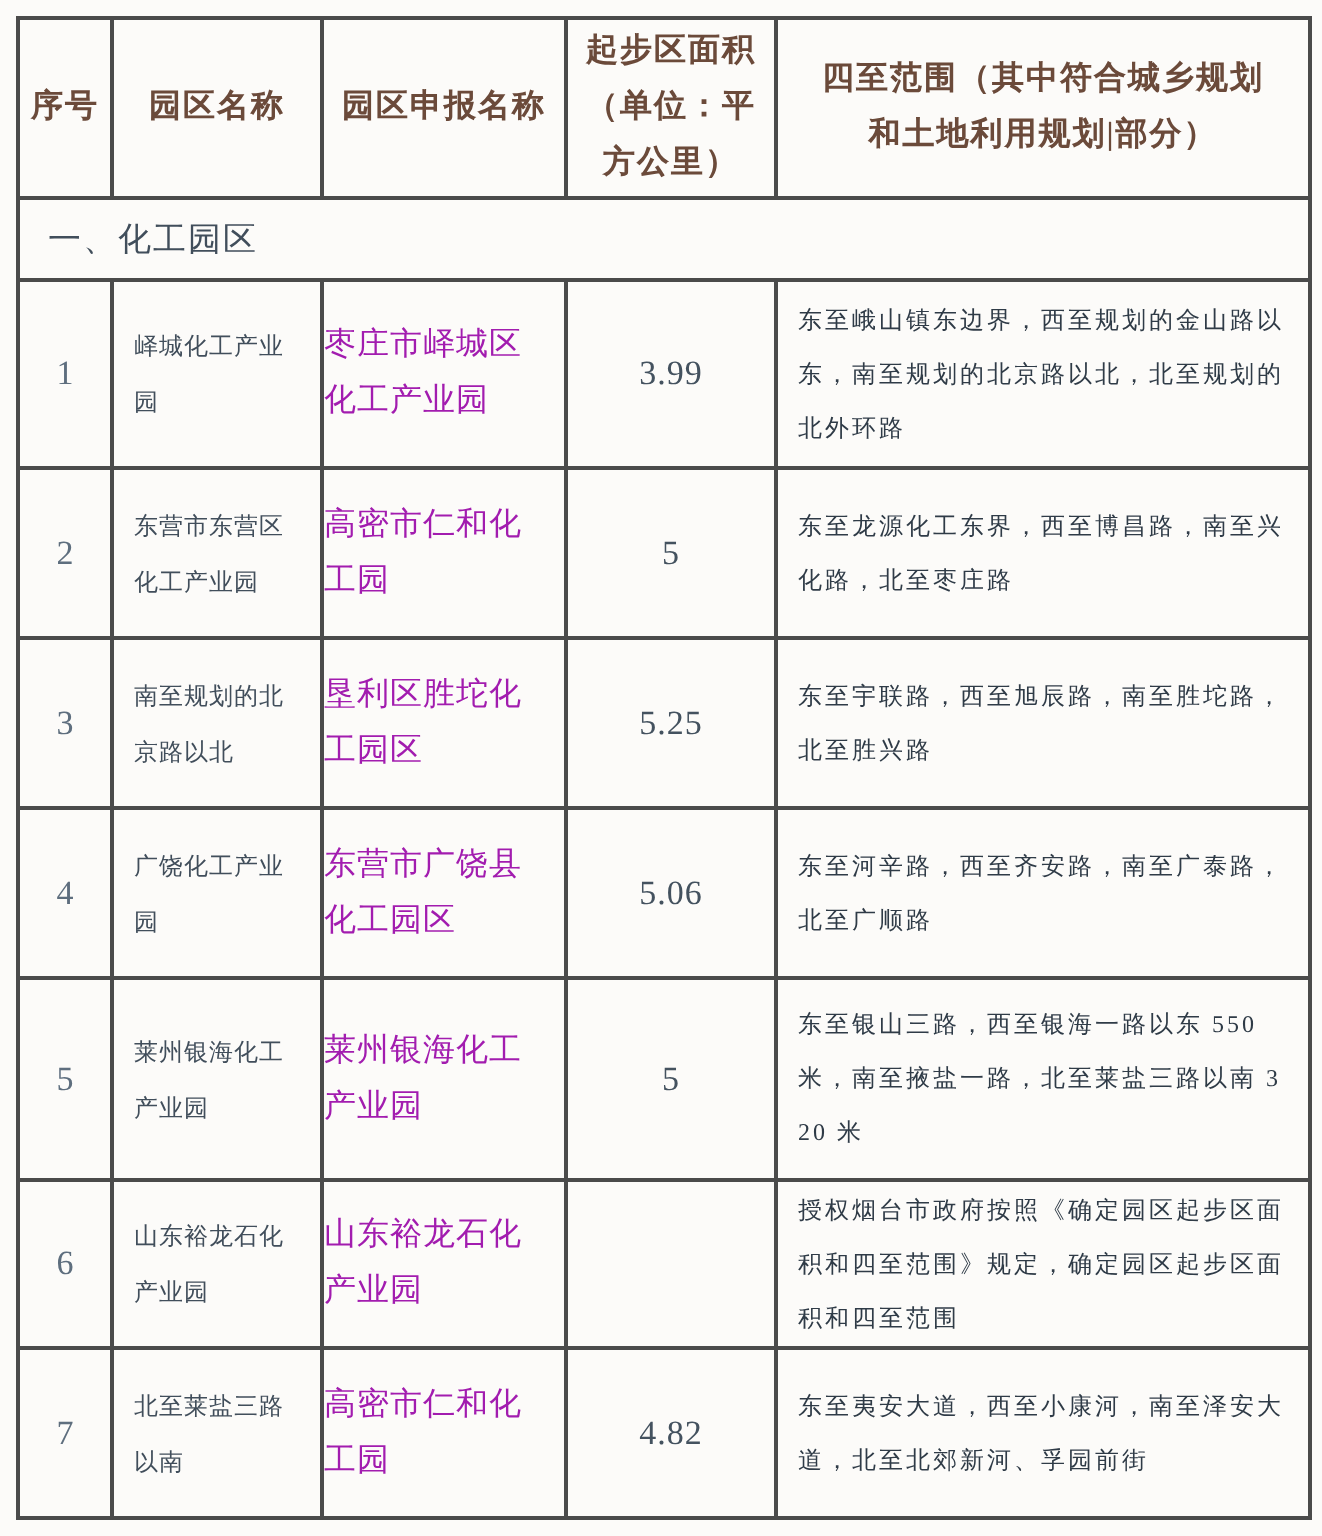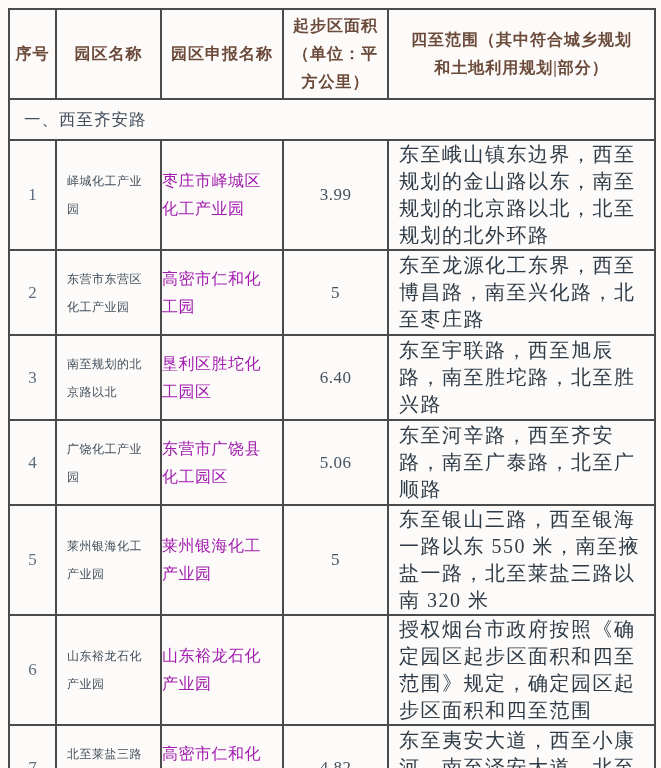--- a/index.html
+++ b/index.html
@@ -88,21 +88,21 @@
   }
   td.cell-area{
     text-align:center;
     color:#44525f;
     font-size:17px;
     letter-spacing:.5px;
     margin-top:40px;
   }
   td.cell-bound{
     color:#2f3b47;
-    font-size:20px;
+    font-size:12px;
     letter-spacing:1.5px;
     line-height:27px;
     padding-left:10px;
     padding-right:8px;
     text-align:left;
   }
   
   td,th{word-break:break-all;line-break:strict;}
 </style>
 </head>
@@ -121,21 +121,21 @@
       <tr class="hrow">
         <th>序号</th>
         <th>园区名称</th>
         <th>园区申报名称</th>
         <th class="th-area"><span class="hdr-span">起步区面积（单位：平方公里）</span></th>
         <th class="th-bound"><span class="hdr-span">四至范围（其中符合城乡规划和土地利用规划|部分）</span></th>
       </tr>
     </thead>
     <tbody>
       <tr class="srow">
-        <td class="section-cell" colspan="5">一、西至齐安路</td>
+        <td class="section-cell" colspan="5">一、化工园区</td>
       </tr>
 
       <tr class="r0">
         <td class="cell-no">1</td>
         <td class="cell-name">峄城化工产业园</td>
         <td class="cell-decl">枣庄市峄城区化工产业园</td>
         <td class="cell-area">3.99</td>
         <td class="cell-bound">东至峨山镇东边界，西至规划的金山路以东，南至规划的北京路以北，北至规划的北外环路</td>
       </tr>
 
@@ -144,21 +144,21 @@
         <td class="cell-name">东营市东营区化工产业园</td>
         <td class="cell-decl">高密市仁和化工园</td>
         <td class="cell-area">5</td>
         <td class="cell-bound">东至龙源化工东界，西至博昌路，南至兴化路，北至枣庄路</td>
       </tr>
 
       <tr class="r2">
         <td class="cell-no">3</td>
         <td class="cell-name">南至规划的北京路以北</td>
         <td class="cell-decl">垦利区胜坨化工园区</td>
-        <td class="cell-area">6.40</td>
+        <td class="cell-area">5.25</td>
         <td class="cell-bound">东至宇联路，西至旭辰路，南至胜坨路，北至胜兴路</td>
       </tr>
 
       <tr class="r3">
         <td class="cell-no">4</td>
         <td class="cell-name">广饶化工产业园</td>
         <td class="cell-decl">东营市广饶县化工园区</td>
         <td class="cell-area">5.06</td>
         <td class="cell-bound">东至河辛路，西至齐安路，南至广泰路，北至广顺路</td>
       </tr>

